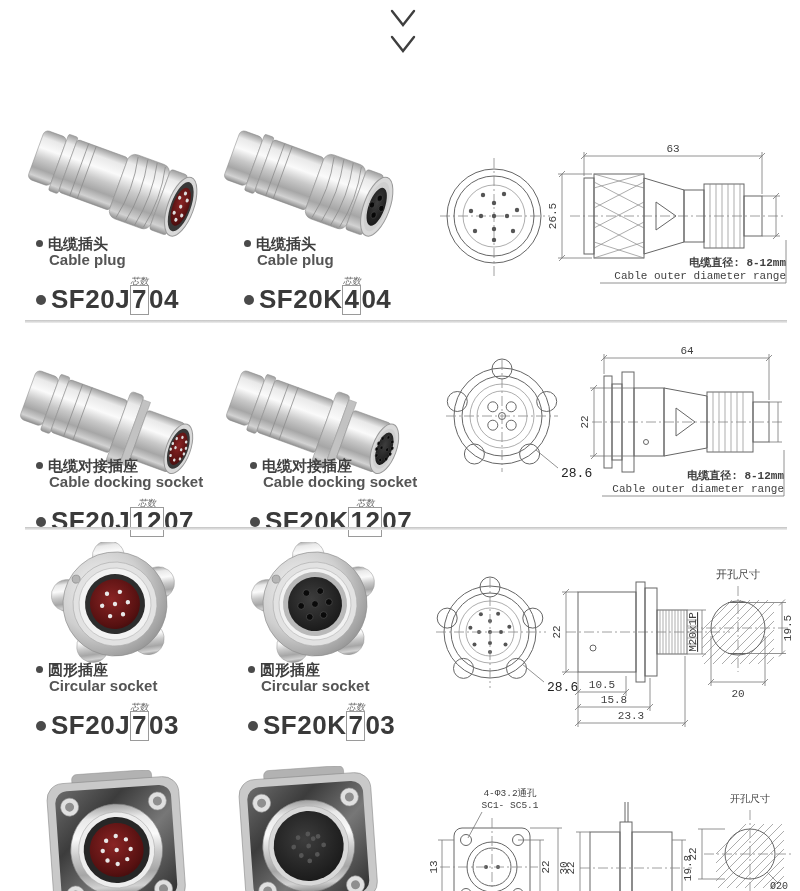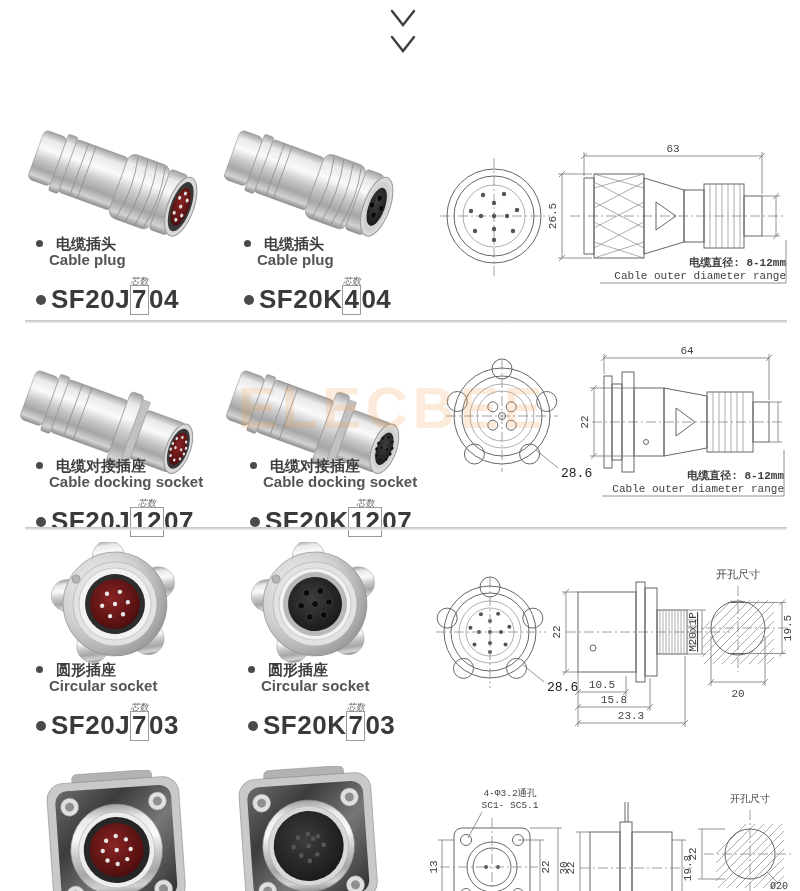--- a/index.html
+++ b/index.html
@@ -4,21 +4,21 @@
 <style>
   html,body{margin:0;padding:0;background:#fff;}
   .page{position:relative;width:800px;height:891px;background:#fff;overflow:hidden;
         font-family:"Liberation Sans",sans-serif;color:#3d3d3d;}
   .abs{position:absolute;}
   
   .sep{position:absolute;left:25px;width:762px;height:3px;
        background:linear-gradient(#c3c3c3,#eee);border:0;margin:0;}
   
   .plabel{position:absolute;}
-  .lzh{font-size:15px;font-weight:bold;color:#3f3f3f;display:flex;align-items:center;gap:13px;line-height:1.05;text-align:center;}
+  .lzh{font-size:15px;font-weight:bold;color:#3f3f3f;display:flex;align-items:center;gap:5px;line-height:1.05;text-align:center;}
   .len{font-size:15px;font-weight:bold;color:#555;margin-left:13px;line-height:1.1;}
   .model{font-size:26px;font-weight:bold;letter-spacing:.5px;color:#3a3a3a;
          margin-top:16px;display:flex;align-items:baseline;}
   .bullet{width:7px;height:7px;background:#4a4a4a;border-radius:50%;display:inline-block;flex:0 0 auto;}
   .mbul{width:10px;height:10px;margin-right:5px;align-self:center;}
   .corewrap{position:relative;display:inline-block;}
   .corelabel{position:absolute;top:-9px;left:50%;transform:translateX(-50%);
              font-size:9px;font-weight:normal;color:#666;white-space:nowrap;letter-spacing:0;font-style:italic;}
   .corenum{border:1px solid #9a9a9a;padding:0 1px;line-height:1.05;display:inline-block;}
   
@@ -361,21 +361,20 @@
     <text transform="rotate(-90 156 80)" x="156" y="80" text-anchor="middle" class="dt">22</text>
     <line x1="337" y1="60" x2="350" y2="60" class="dm"></line>
       <line x1="337" y1="100" x2="350" y2="100" class="dm"></line>
     <line x1="346" y1="60" x2="346" y2="100" class="dm"></line>
     <text x="352" y="137" text-anchor="end" class="dt dtb">电缆直径: 8-12mm</text>
     <text x="352" y="150" text-anchor="end" class="dt">Cable outer diameter range</text>
     <line x1="170" y1="154" x2="352" y2="154" class="dm"></line>
       <line x1="352" y1="154" x2="352" y2="108" class="dm"></line>
   </svg>
 
-  <div class="wm">ELECBEE</div>
 
   <hr class="sep" style="top:527px">
 
   <svg class="abs" style="left:40px;top:542px" width="150" height="125" viewBox="0 0 150 125">
     <g transform="rotate(-8 75 62)">
       <circle cx="75" cy="14" r="16" fill="url(#met)" stroke="#999" stroke-width=".5"></circle>
       <circle cx="29" cy="47" r="16" fill="url(#met)" stroke="#999" stroke-width=".5"></circle>
       <circle cx="47" cy="101" r="16" fill="url(#met)" stroke="#999" stroke-width=".5"></circle>
       <circle cx="103" cy="101" r="16" fill="url(#met)" stroke="#999" stroke-width=".5"></circle>
       <circle cx="121" cy="47" r="16" fill="url(#met)" stroke="#999" stroke-width=".5"></circle>

